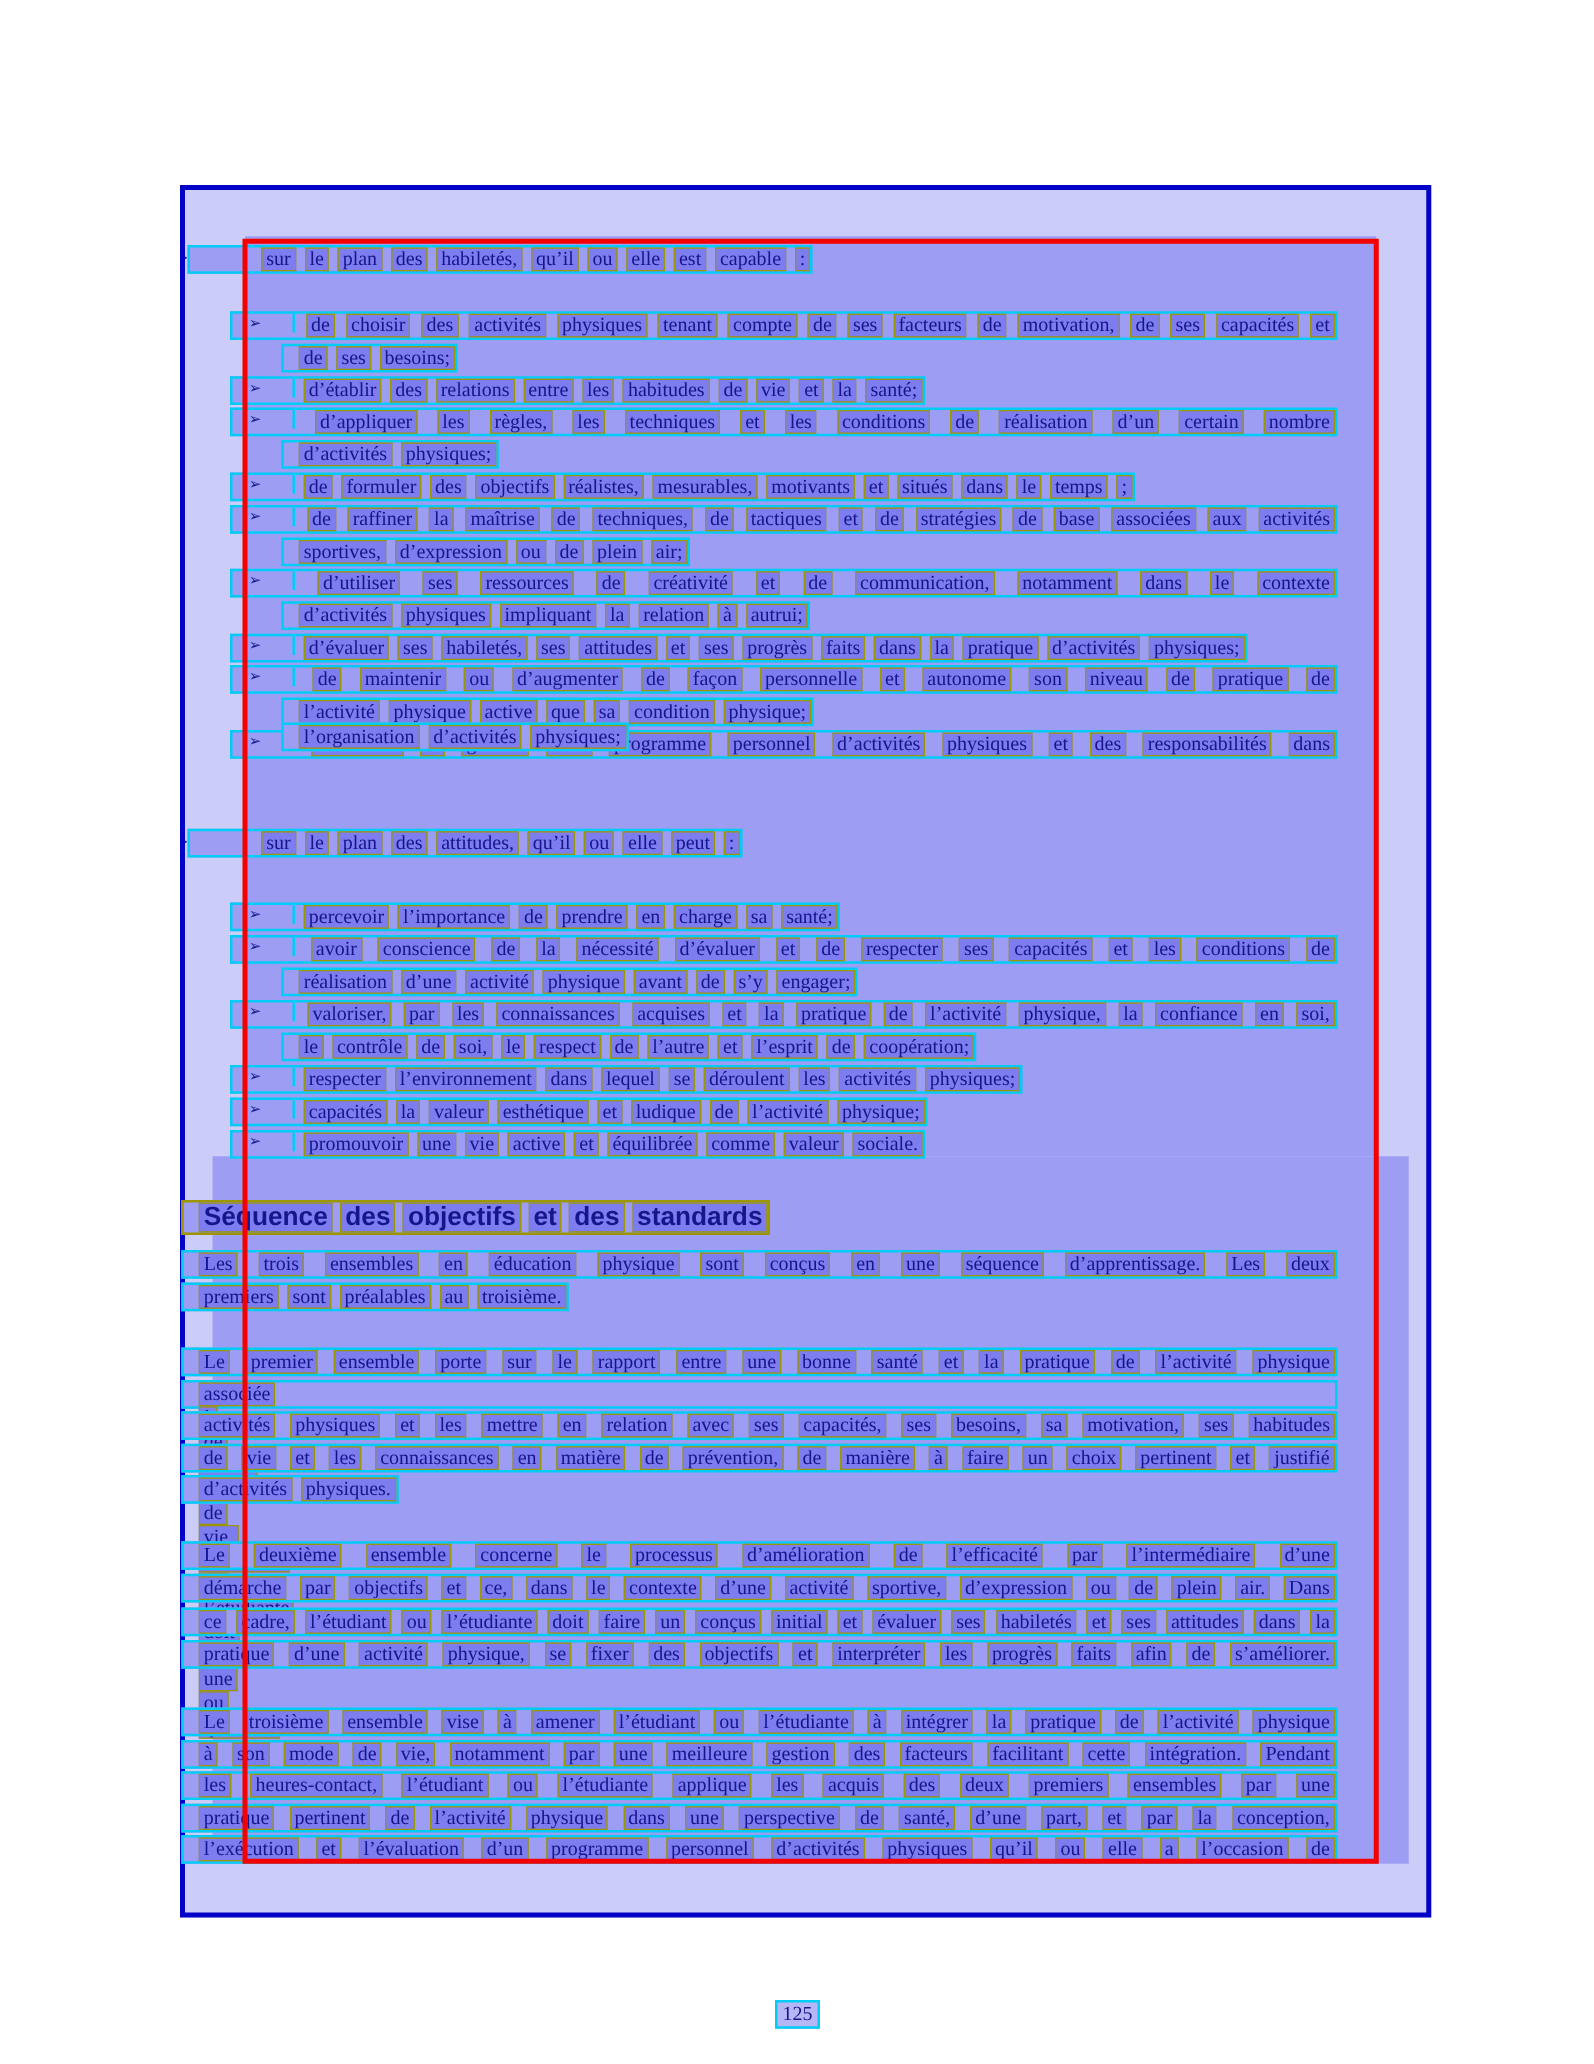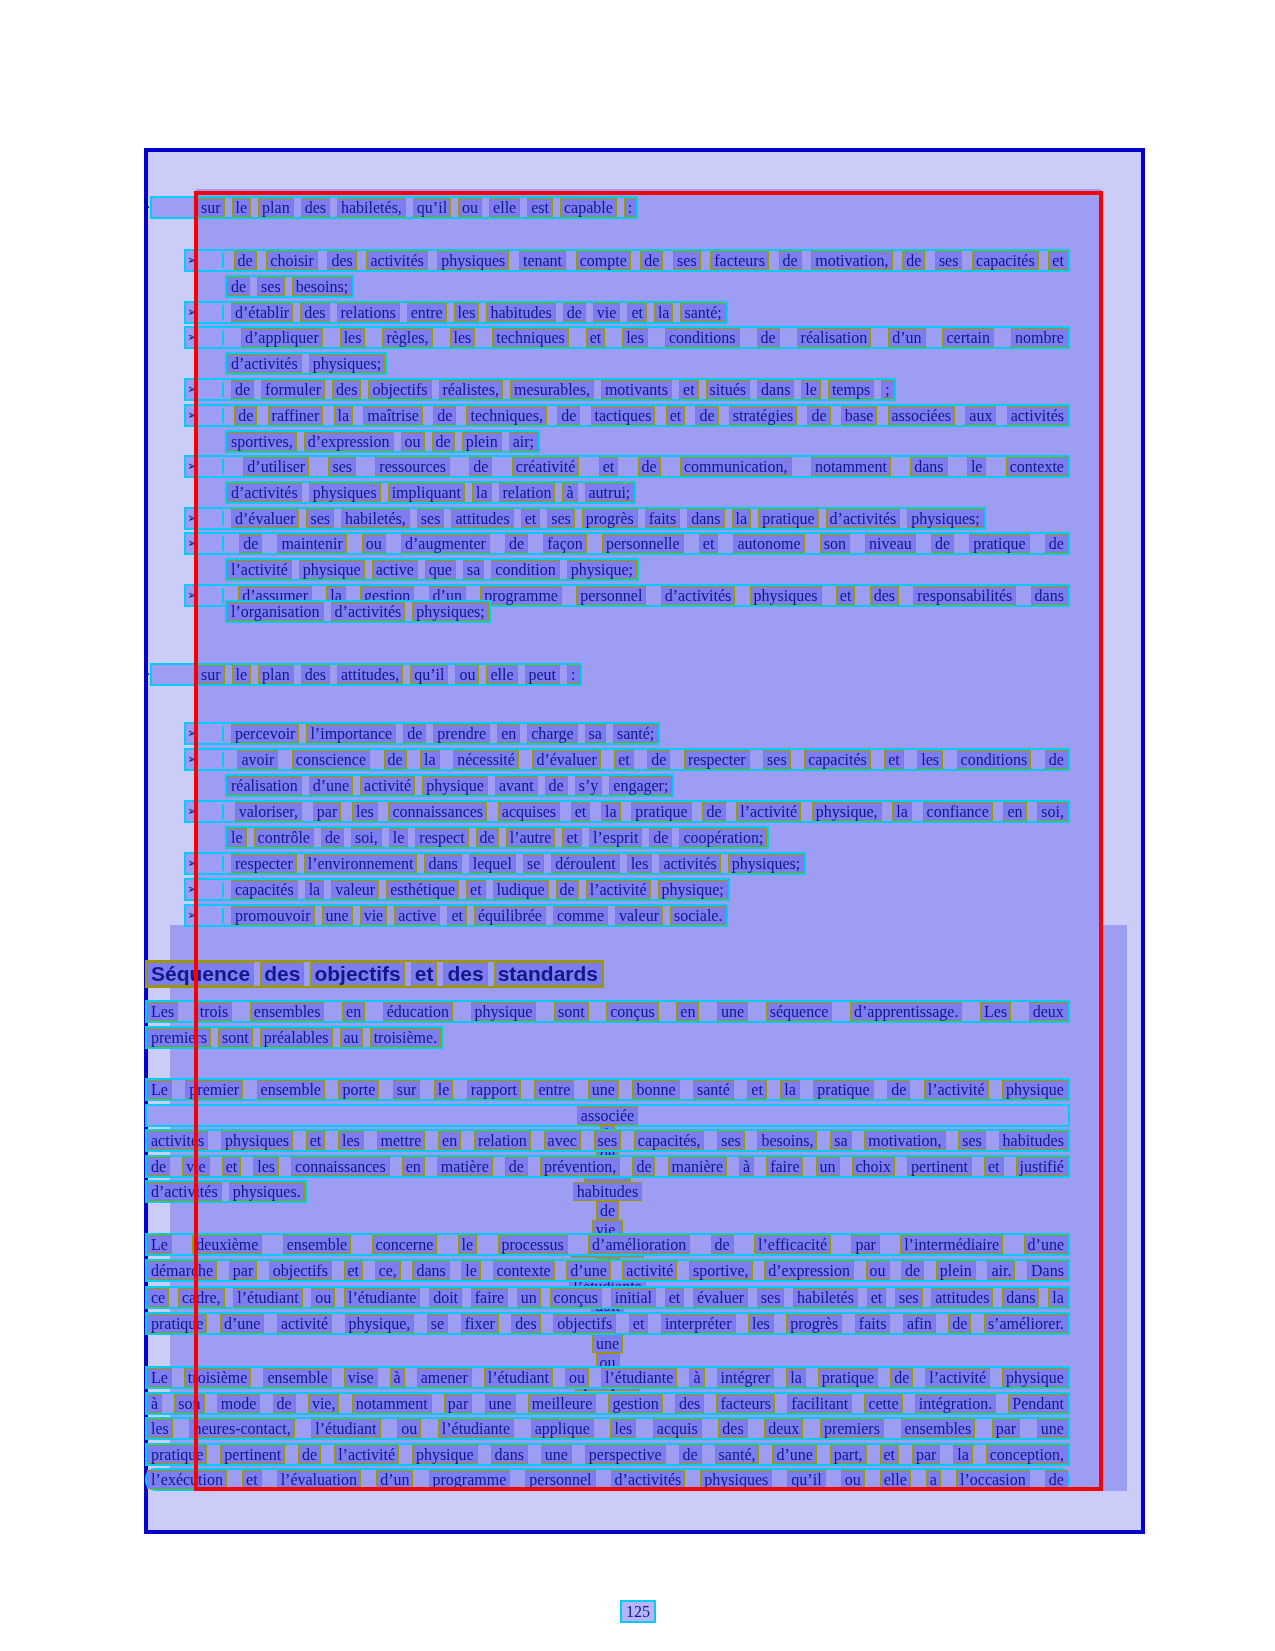--- a/index.html
+++ b/index.html
@@ -14,21 +14,21 @@
   }
   .page{
     position:absolute;left:144px;top:148px;width:1001px;height:1386px;
     background:var(--page-bg);border:4px solid var(--page-border);
     box-sizing:border-box;
   }
   .region{position:absolute;background:var(--region);}
   .line{
     position:absolute;height:23px;box-sizing:border-box;
     background:var(--region);border:2px solid var(--line-border);
-    display:flex;align-items:center;white-space:nowrap;gap:7px;
+    display:flex;align-items:flex-start;white-space:nowrap;gap:7px;padding-left:12px;
   }
   .line.just{gap:0;justify-content:space-between;}
   .word{
     display:inline-flex;align-items:center;box-sizing:border-box;
     height:19px;border:1px solid var(--word-border);background:var(--word-bg);
     padding:0 3px;color:var(--text);font-size:16px;line-height:19px;
   }
   .mspacer{
     display:inline-flex;align-items:center;flex:0 0 38px;width:38px;
     box-sizing:border-box;border-right:2px solid var(--line-border);
@@ -255,21 +255,21 @@
       <span class="word">d’un</span>
       <span class="word">programme</span>
       <span class="word">personnel</span>
       <span class="word">d’activités</span>
       <span class="word">physiques</span>
       <span class="word">et</span>
       <span class="word">des</span>
       <span class="word">responsabilités</span>
       <span class="word">dans</span>
     </div>
-    <div class="line" style="left: 225px; top: 600px;">
+    <div class="line" style="left: 225px; top: 578px;">
       <span class="word">l’organisation</span>
       <span class="word">d’activités</span>
       <span class="word">physiques;</span>
     </div>
     <span class="dot" style="left: 146px; top: 663px;">·</span>
     <div class="line" style="left: 150px; top: 663px;">
       <span class="mspacer"></span>
       <span class="word">sur</span>
       <span class="word">le</span>
       <span class="word">plan</span>
@@ -632,21 +632,21 @@
       <span class="word">perspective</span>
       <span class="word">de</span>
       <span class="word">santé,</span>
       <span class="word">d’une</span>
       <span class="word">part,</span>
       <span class="word">et</span>
       <span class="word">par</span>
       <span class="word">la</span>
       <span class="word">conception,</span>
     </div>
-    <div class="line just" style="left: 145px; top: 1468px; width: 925px; border-radius: 10px;">
+    <div class="line just" style="left: 145px; top: 1468px; width: 925px;">
       <span class="word">l’exécution</span>
       <span class="word">et</span>
       <span class="word">l’évaluation</span>
       <span class="word">d’un</span>
       <span class="word">programme</span>
       <span class="word">personnel</span>
       <span class="word">d’activités</span>
       <span class="word">physiques</span>
       <span class="word">qu’il</span>
       <span class="word">ou</span>

